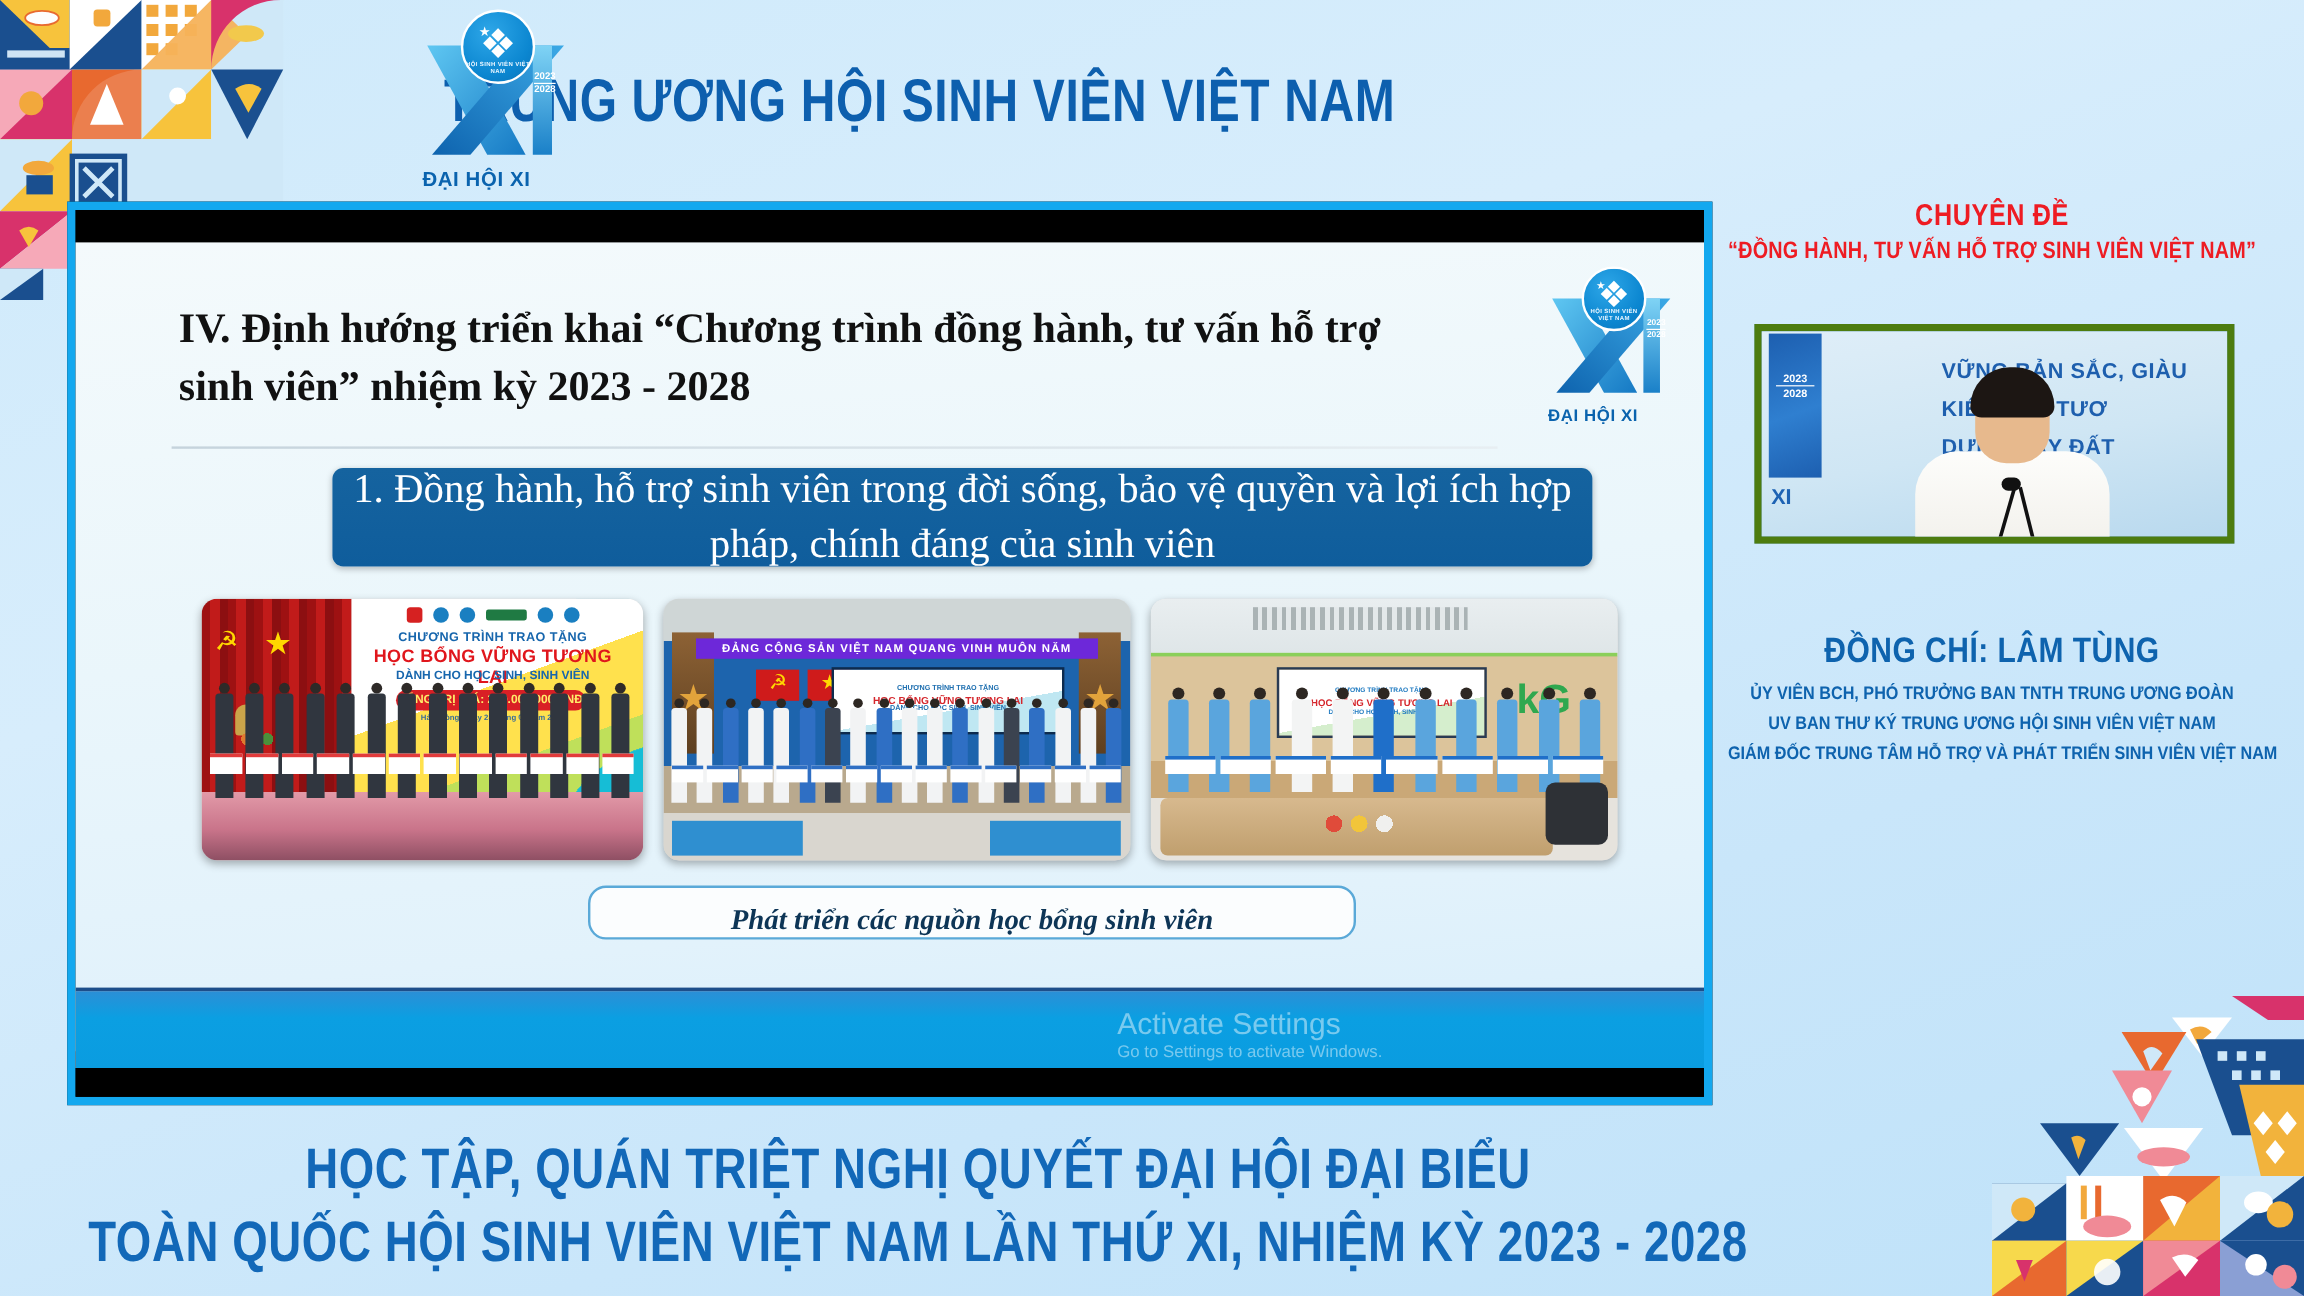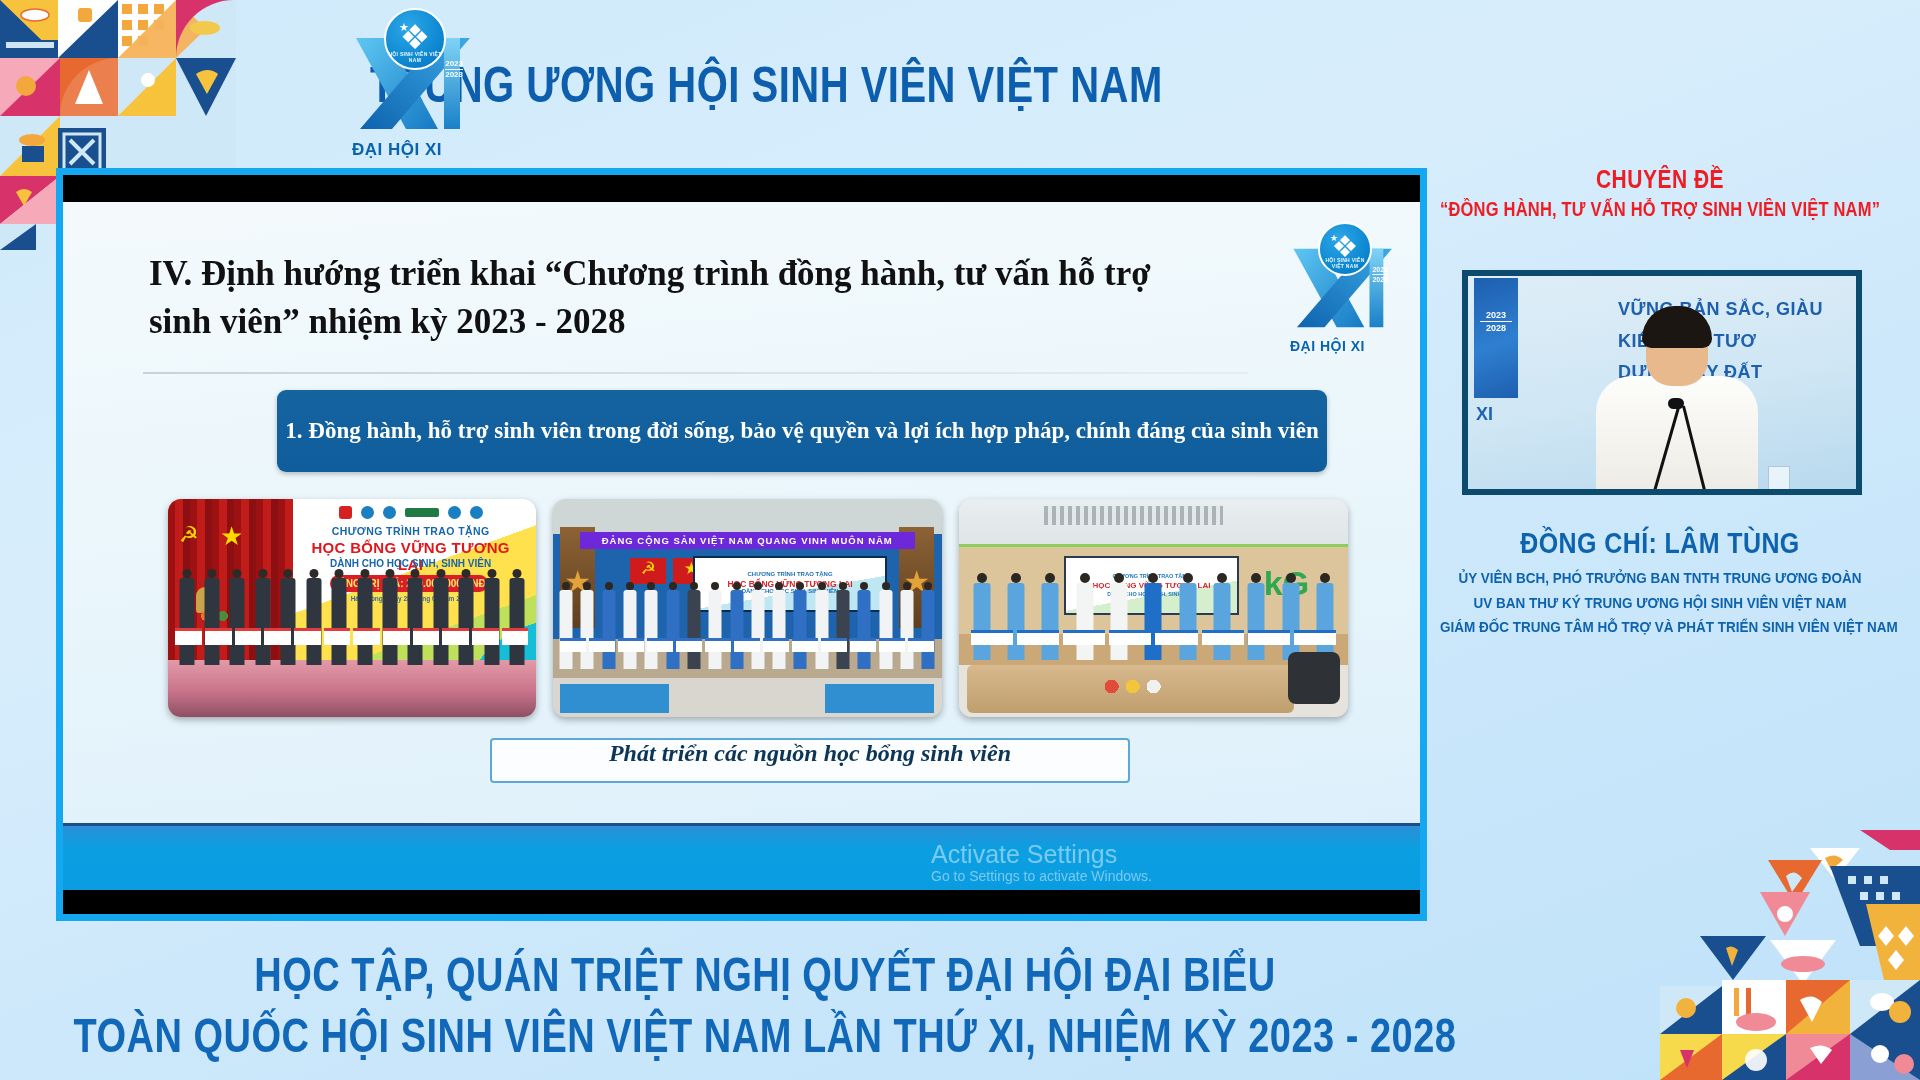--- a/index.html
+++ b/index.html
@@ -93,21 +93,21 @@
 
   .blue-banner{
     position:absolute; left:214px; top:188px; width:1050px; height:82px;
     background:linear-gradient(180deg,#15639f 0%,#0f5d9c 100%);
     border-radius:9px;
     display:flex; align-items:center; justify-content:center; text-align:center;
     box-shadow:0 2px 5px rgba(0,0,0,.25);
   }
   .blue-banner p{
     font-family:"Liberation Serif", serif;
-    color:#fff; font-size:23px; font-weight:700; line-height:1.35;
+    color:#fff; font-size:34px; font-weight:400; line-height:1.35;
   }
 
   .photo-row{ position:absolute; left:105px; top:297px; width:1180px; height:218px; display:flex; gap:17px; }
   .photo{
     position:relative; border-radius:13px; overflow:hidden;
     box-shadow:0 3px 7px rgba(0,0,0,.30);
     background:#ddd;
   }
   .p1{ width:393px; } .p2{ width:416px; } .p3{ width:416px; }
 
@@ -208,22 +208,22 @@
       background:linear-gradient(180deg,#d7b98e,#c09f6e); border-radius:6px; }
   .p3 .flowers3{ position:absolute; left:36%; bottom:10%; width:70px; height:17px;
       background:radial-gradient(circle at 18% 50%,#e04b3a 0 7px,transparent 7px),
                  radial-gradient(circle at 48% 50%,#f2c53a 0 7px,transparent 7px),
                  radial-gradient(circle at 78% 50%,#f0f0ee 0 7px,transparent 7px); }
   .p3 .chair{ position:absolute; right:2%; bottom:6%; width:52px; height:52px; background:#2e3136; border-radius:8px; }
 
   
   .caption-box{
     position:absolute; left:427px; top:536px; width:640px; height:45px;
-    background:#fbfdfe; border:2px solid #5aa9d8; border-radius:4px;
-    display:flex; align-items:flex-start; justify-content:center;
+    background:#fbfdfe; border:2px solid #5aa9d8; border-radius:15px;
+    display:flex; align-items:flex-end; justify-content:center;
   }
   .caption-box span{
     font-family:"Liberation Serif", serif; font-style:italic; font-weight:700;
     font-size:24px; color:#0d3556;
   }
 
   .slide-bottom-band{
     position:absolute; left:0; bottom:0; width:100%; height:67px;
     background:linear-gradient(180deg,#2b8fd6 0%,#0b9fe2 35%,#0a9ce0 100%);
     border-top:3px solid #1d4e8a;
@@ -239,22 +239,22 @@
   .topic{ text-align:center; }
   .topic .t-head{
     font-size:21px; font-weight:800; color:#ee1c23; letter-spacing:.5px; transform:scaleY(1.2);
   }
   .topic .t-sub{
     font-size:16.5px; font-weight:800; color:#ee1c23; letter-spacing:.2px; transform:scaleY(1.2);
     margin-top:8px; white-space:nowrap;
   }
 
   .video{
-    position:absolute; left:22px; top:102px; width:400px; height:225px;
-    border:6px solid #0c4a6e; background:#7fb5d8; overflow:hidden;
+    position:absolute; left:22px; top:102px; width:400px; height:183px;
+    border:6px solid #4d7c0f; background:#7fb5d8; overflow:hidden;
   }
   .video .vbg{ position:absolute; inset:0; background:linear-gradient(170deg,#dfeef8 0%,#cfe6f4 55%,#b9d9ee 100%); }
   .video .vbanner{ position:absolute; left:6px; top:2px; width:44px; height:120px;
      background:linear-gradient(160deg,#1d5fb0 0%,#2f7fd0 55%,#1d5fb0 100%); }
   .video .vbanner .vy{ position:absolute; left:0; right:0; top:32px; text-align:center; color:#fff;
      font-size:9px; font-weight:800; line-height:1.15; }
   .video .vbanner .vy i{ display:block; height:1px; background:#fff; margin:1px 6px; }
   .video .vxi{ position:absolute; left:8px; top:128px; color:#1e63b4; font-size:18px; font-weight:800; }
   .video .vtext{ position:absolute; left:150px; top:18px; right:-20px; color:#1e5fae;
      font-weight:800; font-size:18px; line-height:1.75; letter-spacing:.5px; white-space:nowrap; }

